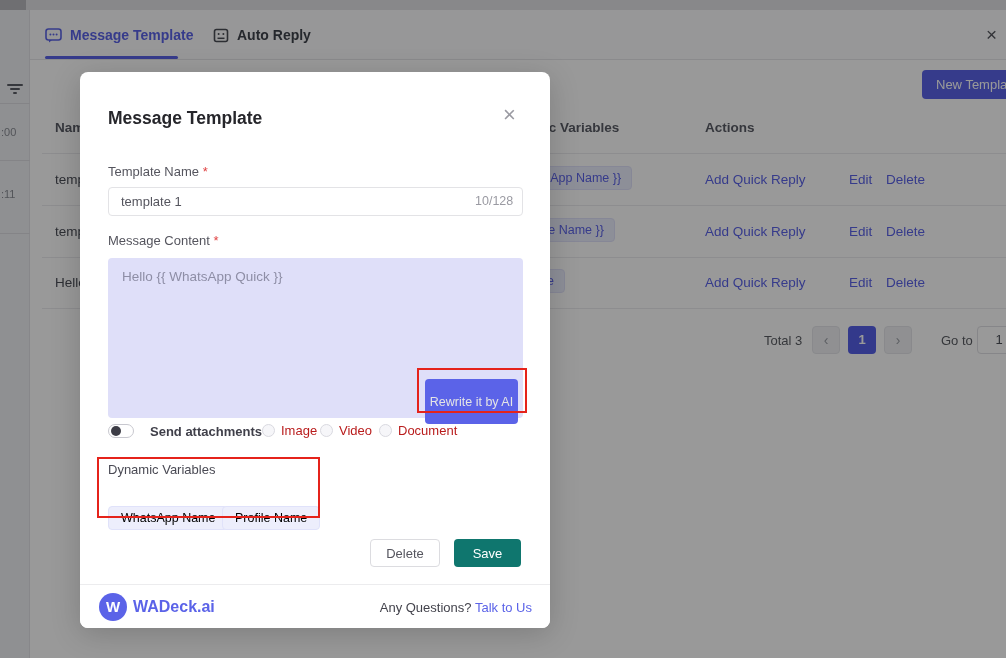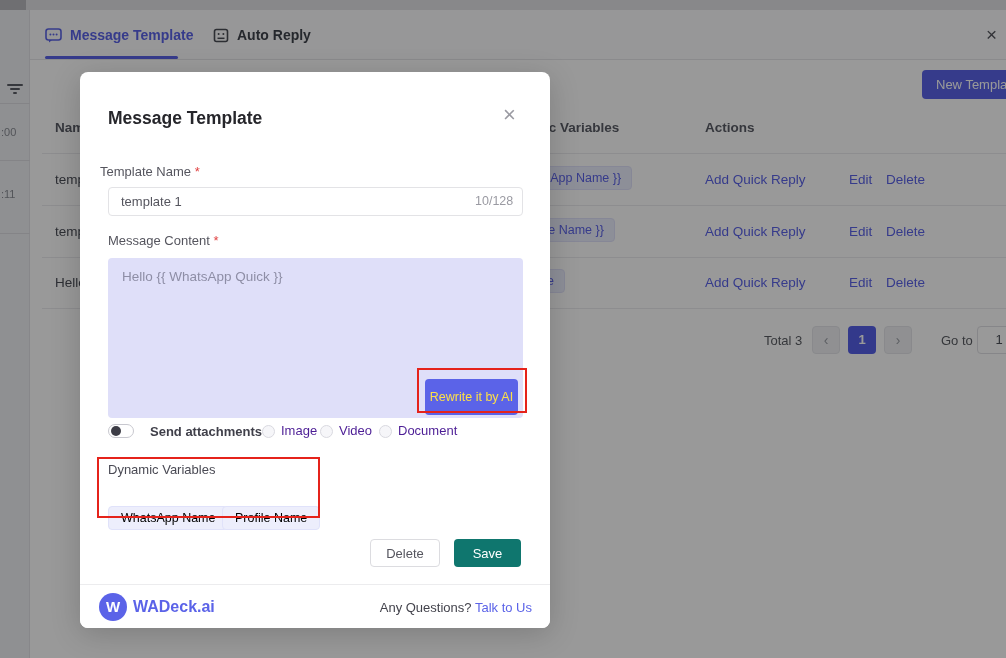--- a/index.html
+++ b/index.html
@@ -53,30 +53,30 @@
     z-index:10; box-shadow:0 6px 30px rgba(0,0,0,0.18); }
   .modal-title { position:absolute; left:28px; top:36px; font-size:17.5px; font-weight:700; color:#26262b; }
   .modal-close { position:absolute; left:423px; top:32px; font-size:22px; color:#9a9aa2; line-height:22px; }
   .fld-label { position:absolute; font-size:13px; color:#55555e; }
   .req { color:#e04343; }
   .name-input { position:absolute; left:28px; top:115px; width:415px; height:29px; border:1px solid #e3e3e6; border-radius:4px;
     background:#fff; font-family:"Liberation Sans",sans-serif; font-size:13px; color:#55555e; padding:0 52px 0 12px; outline:none; }
   .name-counter { position:absolute; left:395px; top:122px; font-size:12.5px; color:#9a9aa2; }
   .content-box { position:absolute; left:28px; top:186px; width:415px; height:160px; background:#dfdff9; border-radius:4px; }
   .content-text { position:absolute; left:14px; top:11px; font-size:13.5px; color:#8e8ea6; }
-  .rewrite-btn { position:absolute; left:345px; top:121px; width:93px; height:36px; background:#5b63e8; border:none;
-    border-radius:4px; color:#fde047; font-size:12.5px; }
+  .rewrite-btn { position:absolute; left:345px; top:121px; width:93px; height:45px; background:#5b63e8; border:none;
+    border-radius:4px; color:#e5e5e5; font-size:12.5px; }
   .anno-box { position:absolute; border:2px solid #e5231b; z-index:3; }
   .anno-rewrite { left:337px; top:296px; width:110px; height:45px; }
   .anno-dynvars { left:17px; top:385px; width:223px; height:61px; }
   .toggle-row { position:absolute; left:28px; top:351px; height:16px; display:flex; align-items:center; }
   .toggle { width:26px; height:14px; border:1px solid #c8c8cf; border-radius:8px; background:#fff; position:relative; }
   .toggle-knob { position:absolute; left:2px; top:1px; width:10px; height:10px; border-radius:50%; background:#3d3d46; }
   .toggle-label { margin-left:16px; font-size:13px; font-weight:700; color:#3f3f49; }
-  .radio-item { position:absolute; top:351px; display:flex; align-items:flex-end; gap:6px; font-size:13px; color:#4c1d95; }
+  .radio-item { position:absolute; top:351px; display:flex; align-items:center; gap:6px; font-size:13px; color:#b91c1c; }
   .radio-circle { width:13px; height:13px; border:1px solid #d9d9e0; border-radius:50%; background:#f6f6f9; }
   .dynvars-label { position:absolute; left:28px; top:390px; font-size:13px; color:#4a4a54; }
   .chip { position:absolute; top:415px; height:24px; background:#edeefc; border:1px solid #e0e2fa; border-radius:4px;
     color:#000000; font-size:12.5px; line-height:22px; padding:0 12px; white-space:nowrap;margin-top:19px; }
   .btn-delete { position:absolute; left:290px; top:467px; width:70px; height:28px; background:#fff; border:1px solid #dcdce0;
     border-radius:4px; font-size:13px; color:#55555e; }
   .btn-save { position:absolute; left:374px; top:467px; width:67px; height:28px; background:#0f766e; border:none;
     border-radius:4px; font-size:13px; color:#fff; }
   .modal-footer { position:absolute; left:0; top:512px; width:470px; height:44px; border-top:1px solid #ececee;
     border-radius:0 0 8px 8px; background:#fff; }
@@ -179,21 +179,21 @@
   <div class="pg-text" style="left:941px; top:333px">Go to</div>
   <div class="pg-input" style="left:977px; top:326px">1</div>
 </div>
 
 <div class="overlay"></div>
 
 <div class="modal">
   <div class="modal-title">Message Template</div>
   <div class="modal-close">×</div>
 
-  <div class="fld-label" style="left:20px; top:92px">
+  <div class="fld-label" style="left:28px; top:92px">
     <span>Template Name</span>
     <span class="req">*</span>
   </div>
   <input class="name-input" type="text" value="template 1" style="">
   <div class="name-counter">10/128</div>
 
   <div class="fld-label" style="left:28px; top:161px">
     <span>Message Content</span>
     <span class="req">*</span>
   </div>

